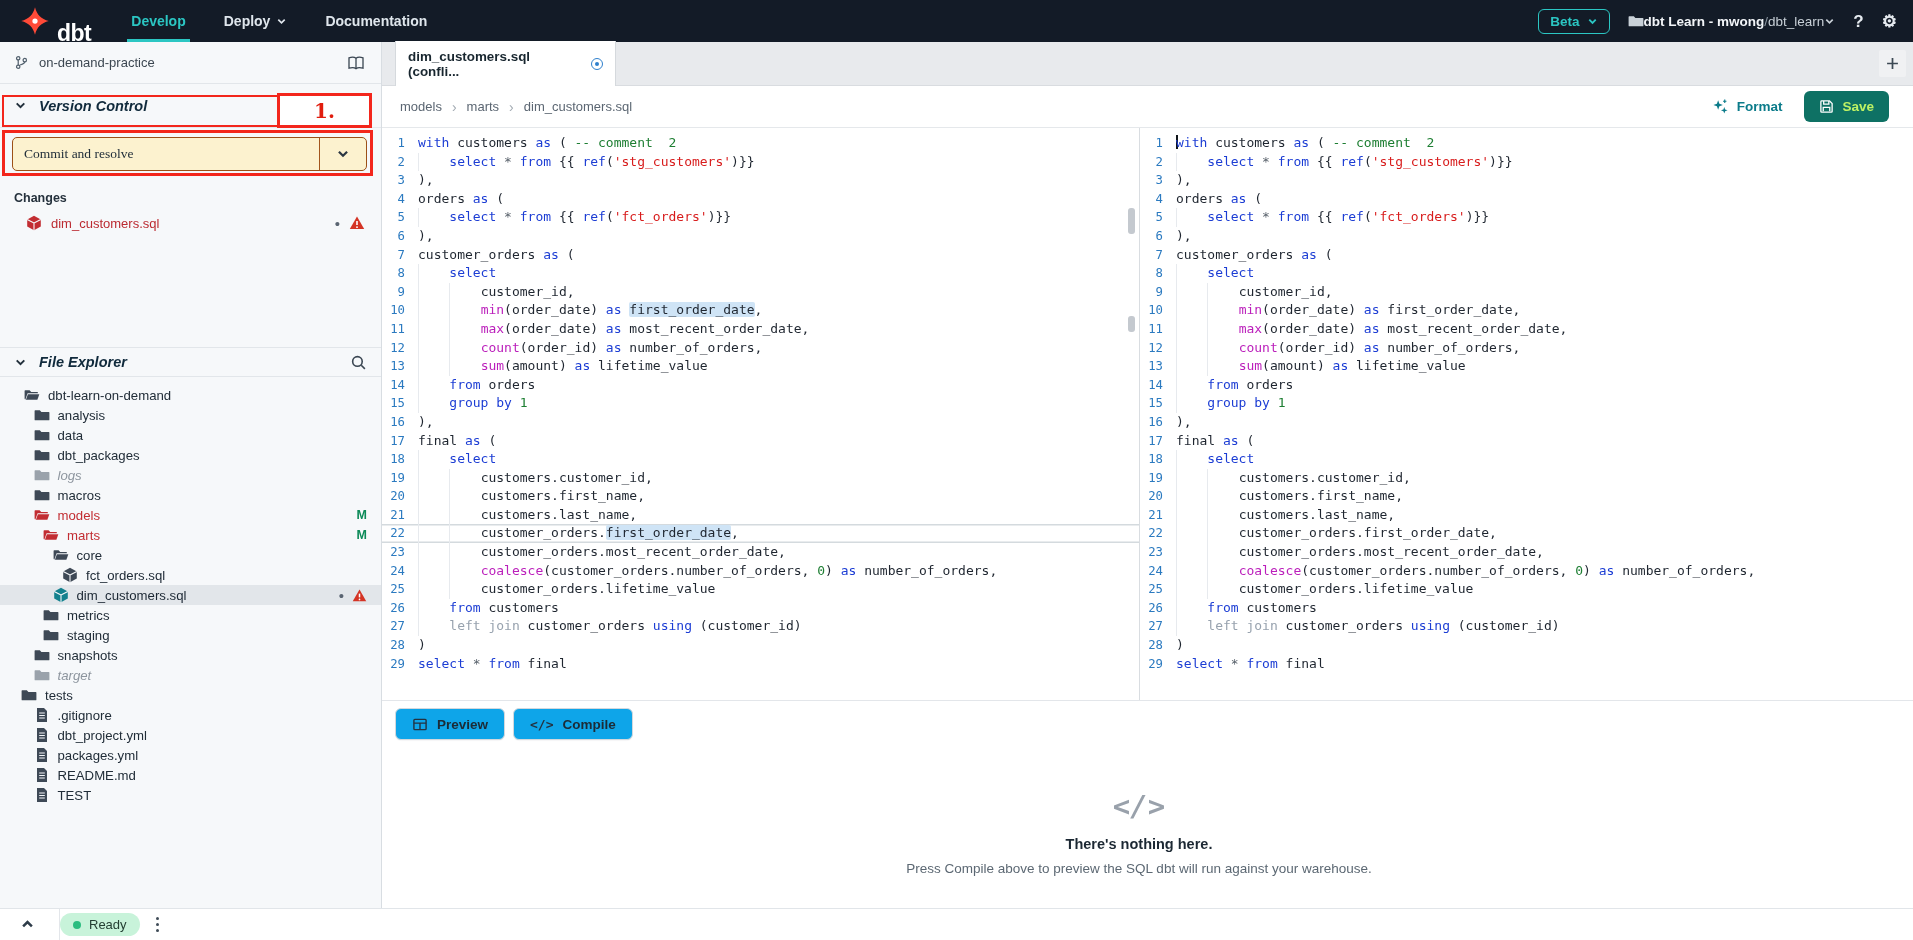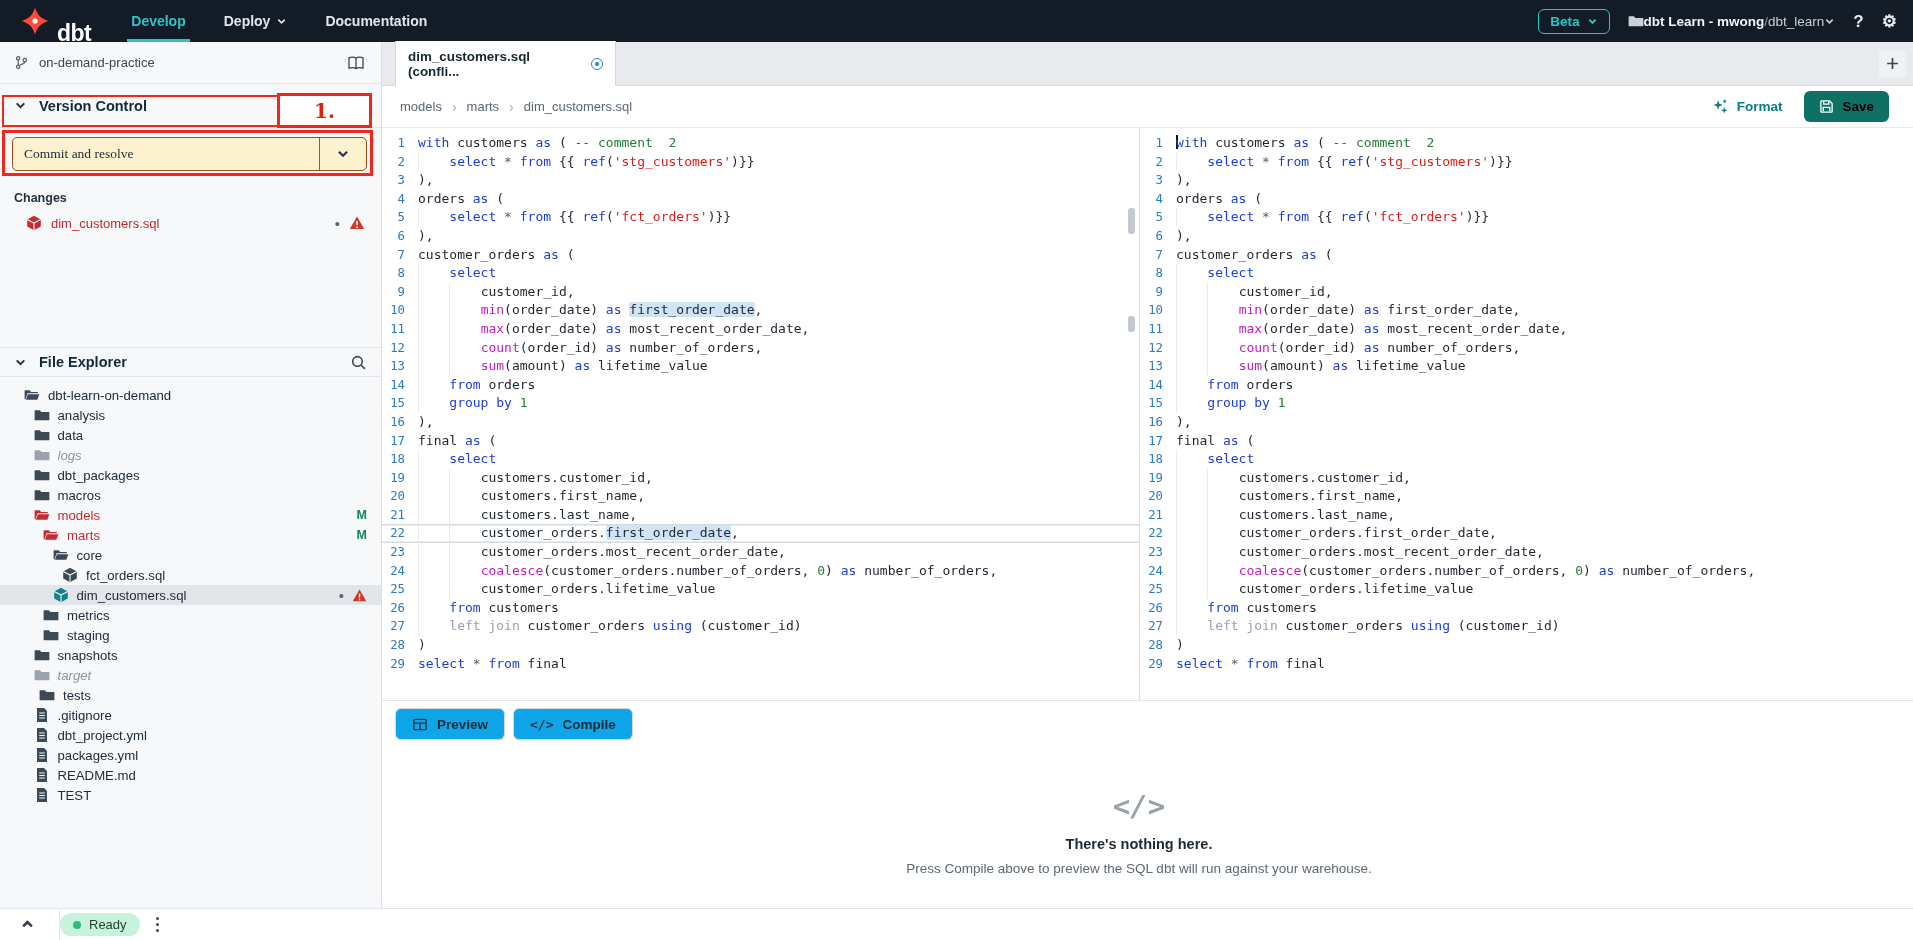--- a/index.html
+++ b/index.html
@@ -22,21 +22,21 @@
   .account-name { color:#f2f5f8; font-size:13.5px; font-weight:700; }
   .account-sep { color:#8b96a1; font-size:13.5px; }
   .project-name { color:#c8d0d7; font-size:13.5px; }
   .icon-btn { color:#e6ebf0; font-size:17px; font-weight:bold; cursor:pointer; line-height:1; }
 
   
   .sidebar { position:absolute; left:0; top:42px; width:382px; height:866px; background:#f6f8fa; border-right:1px solid #d8dde2; }
   .branch-row { height:42px; display:flex; align-items:center; padding:0 16px 0 14px; border-bottom:1px solid #e2e6ea; color:#3c4751; }
   .branch-name { font-size:13px; margin-left:10px; color:#3c4751; }
   .book-btn { margin-left:auto; color:#394551; cursor:pointer; }
-  .section-header { display:flex; align-items:center; padding:0 14px; color:#102a3c; font-weight:700; font-size:14.5px; cursor:pointer; }
+  .section-header { display:flex; align-items:center; padding:0 14px; color:#102a3c; font-weight:700; font-size:14.5px; cursor:pointer;font-style:italic; }
   .vc-header { height:44px; border-bottom:1px solid #e4e8ec; }
   .section-header .chevdn { margin-right:12px; color:#22303c; }
   .commit-row { height:48px; padding:9px 14px 0 12px;font-family:Liberation Serif, serif; }
   .commit-btn { width:355px; height:34px; background:#fcf2cf; border:1px solid #9c5017; border-radius:5px; display:flex; align-items:stretch; cursor:pointer; }
   .commit-label { flex:1; display:flex; align-items:center; padding-left:11px; font-size:13.5px; color:#222f3a; }
   .commit-caret { width:47px; border-left:1px solid #a2551c; display:flex; align-items:center; justify-content:center; color:#2a3642; }
   .changes-label { margin:15px 14px 6px 14px; font-size:12.5px; font-weight:700; color:#25313c; }
   .change-item { height:24px; display:flex; align-items:center; padding:0 16px 0 26px; font-size:13px; color:#bb2a31; cursor:pointer; }
   .change-item .nm { margin-left:9px; }
   .change-right { margin-left:auto; display:flex; align-items:center; gap:9px; }
@@ -67,21 +67,21 @@
   .tab { position:relative; z-index:2; margin-left:13px; height:45px; width:221px; background:#fff; border-left:1px solid #d5d9dd; border-right:1px solid #d5d9dd; display:flex; align-items:center; gap:9px; padding:0 12px; font-size:13.4px; font-weight:700; color:#18262f; cursor:pointer; }
   .moddot { width:12px; height:12px; border:1.5px solid #2f80cd; border-radius:50%; position:relative; flex:none; }
   .moddot::after { content:""; position:absolute; left:50%; top:50%; width:4px; height:4px; margin:-2px 0 0 -2px; border-radius:50%; background:#2f80cd; }
   .newtab { margin-left:auto; margin-right:7px; width:27px; height:27px; background:#f0f1f3; display:flex; align-items:center; justify-content:center; color:#3c4954; cursor:pointer; border-radius:2px; }
   .toolbar { position:absolute; left:0; top:44px; right:0; height:42px; background:#fff; border-bottom:1px solid #e5e8eb; display:flex; align-items:center; padding:0 24px 0 18px; }
   .breadcrumb { display:flex; align-items:center; gap:10px; font-size:13px; color:#5b6672; }
   .breadcrumb .sep { color:#a3abb3; font-size:14px; }
   .crumb { cursor:pointer; }
   .toolbar-right { margin-left:auto; display:flex; align-items:center; gap:22px; }
   .format-btn { display:flex; align-items:center; gap:8px; color:#0b7b8a; font-size:13.5px; font-weight:600; cursor:pointer; }
-  .save-btn { display:flex; align-items:center; gap:8px; background:#0e7164; color:#000000; font-size:13.5px; font-weight:700; height:31px; padding:0 15px; border-radius:6px; cursor:pointer; }
+  .save-btn { display:flex; align-items:center; gap:8px; background:#0e7164; color:#bef264; font-size:13.5px; font-weight:700; height:31px; padding:0 15px; border-radius:6px; cursor:pointer; }
 
   
   .editor { position:absolute; left:0; top:86px; right:0; height:572px; background:#fff; }
   .pane { position:absolute; top:0; bottom:0; overflow:hidden; padding-top:6px; }
   .pane-left { left:0; width:757px; }
   .pane-right { left:757px; width:757px; border-left:1px solid #d9dde1; }
   .line { display:flex; height:18.6px; line-height:18.6px; font-family:"DejaVu Sans Mono",monospace; font-size:13px; white-space:pre; }
   .ln { width:36px; flex:none; text-align:right; padding-right:13px; color:#2b7ac0; font-size:12.3px; }
   .lcode { flex:1; color:#1f2630; }
   .ind { display:inline-block; white-space:pre; box-shadow:inset 1px 0 0 #e7eaee; }
@@ -276,35 +276,35 @@
         <span>analysis</span>
       </div>
       <div class="tree-row" style="padding-left: 33.5px;">
         <span class="ticon">
           <svg viewBox="0 0 16 16">
             <path d="M1.2 3.2h4.6l1.6 1.7h7.4c.3 0 .6.3.6.6v7.2c0 .3-.3.6-.6.6H1.2c-.3 0-.6-.3-.6-.6V3.8c0-.3.3-.6.6-.6z"></path>
           </svg>
         </span>
         <span>data</span>
       </div>
+      <div class="tree-row" style="padding-left: 33.5px;">
+        <span class="ticon">
+          <svg viewBox="0 0 16 16">
+            <path d="M1.2 3.2h4.6l1.6 1.7h7.4c.3 0 .6.3.6.6v7.2c0 .3-.3.6-.6.6H1.2c-.3 0-.6-.3-.6-.6V3.8c0-.3.3-.6.6-.6z"></path>
+          </svg>
+        </span>
+        <span>dbt_packages</span>
+      </div>
       <div class="tree-row muted" style="padding-left: 33.5px;">
         <span class="ticon">
           <svg viewBox="0 0 16 16">
             <path d="M1.2 3.2h4.6l1.6 1.7h7.4c.3 0 .6.3.6.6v7.2c0 .3-.3.6-.6.6H1.2c-.3 0-.6-.3-.6-.6V3.8c0-.3.3-.6.6-.6z"></path>
           </svg>
         </span>
         <span>logs</span>
-      </div>
-      <div class="tree-row" style="padding-left: 33.5px;">
-        <span class="ticon">
-          <svg viewBox="0 0 16 16">
-            <path d="M1.2 3.2h4.6l1.6 1.7h7.4c.3 0 .6.3.6.6v7.2c0 .3-.3.6-.6.6H1.2c-.3 0-.6-.3-.6-.6V3.8c0-.3.3-.6.6-.6z"></path>
-          </svg>
-        </span>
-        <span>dbt_packages</span>
       </div>
       <div class="tree-row" style="padding-left: 33.5px;">
         <span class="ticon">
           <svg viewBox="0 0 16 16">
             <path d="M1.2 3.2h4.6l1.6 1.7h7.4c.3 0 .6.3.6.6v7.2c0 .3-.3.6-.6.6H1.2c-.3 0-.6-.3-.6-.6V3.8c0-.3.3-.6.6-.6z"></path>
           </svg>
         </span>
         <span>macros</span>
       </div>
       <div class="tree-row red" style="padding-left: 33.5px;">
@@ -389,21 +389,21 @@
         <span>snapshots</span>
       </div>
       <div class="tree-row muted" style="padding-left: 33.5px;">
         <span class="ticon">
           <svg viewBox="0 0 16 16">
             <path d="M1.2 3.2h4.6l1.6 1.7h7.4c.3 0 .6.3.6.6v7.2c0 .3-.3.6-.6.6H1.2c-.3 0-.6-.3-.6-.6V3.8c0-.3.3-.6.6-.6z"></path>
           </svg>
         </span>
         <span>target</span>
       </div>
-      <div class="tree-row" style="padding-left: 39px;">
+      <div class="tree-row" style="padding-left: 21px;">
         <span class="ticon">
           <svg viewBox="0 0 16 16">
             <path d="M1.2 3.2h4.6l1.6 1.7h7.4c.3 0 .6.3.6.6v7.2c0 .3-.3.6-.6.6H1.2c-.3 0-.6-.3-.6-.6V3.8c0-.3.3-.6.6-.6z"></path>
           </svg>
         </span>
         <span>tests</span>
       </div>
       <div class="tree-row" style="padding-left: 33.5px;">
         <span class="ticon">
           <svg viewBox="0 0 16 16">

